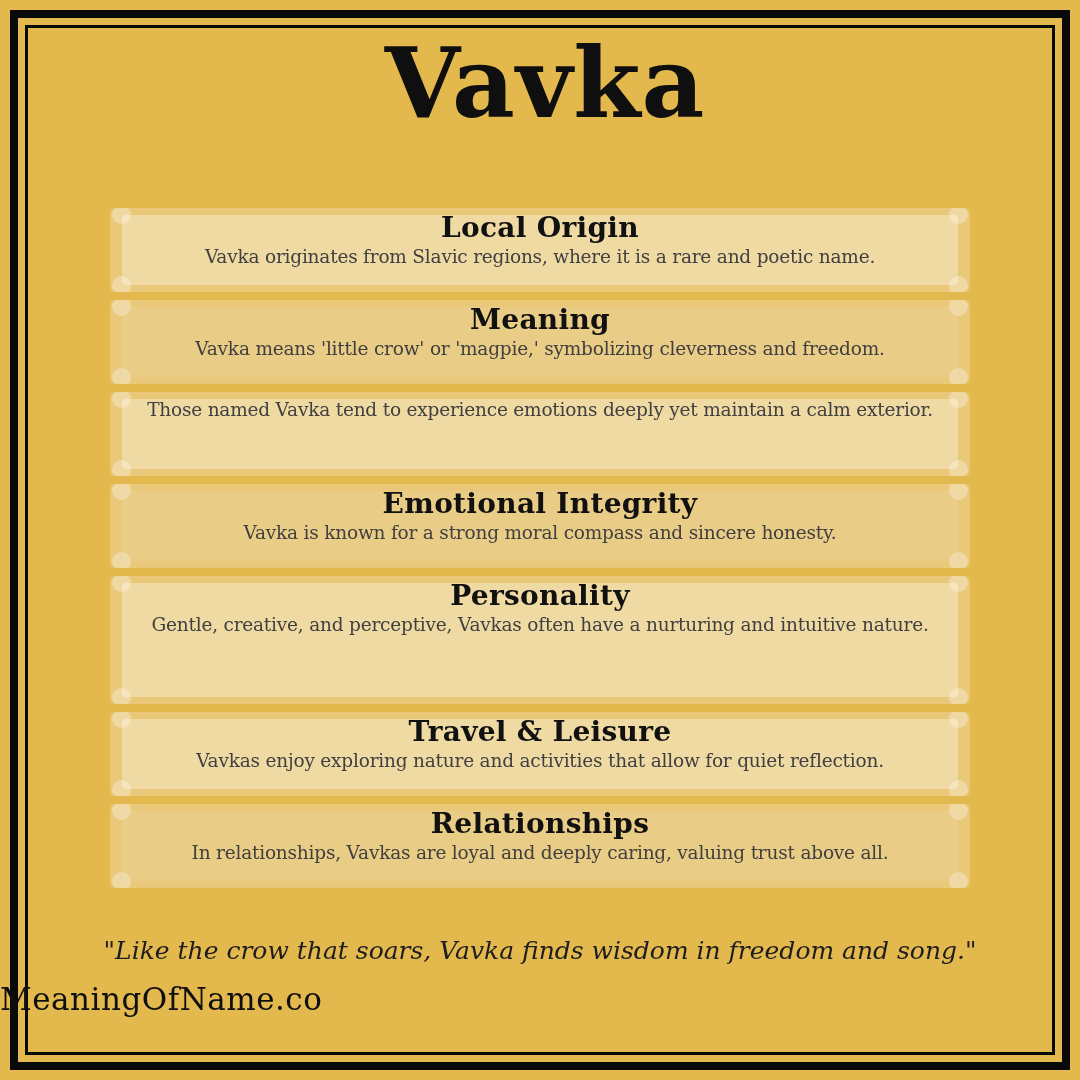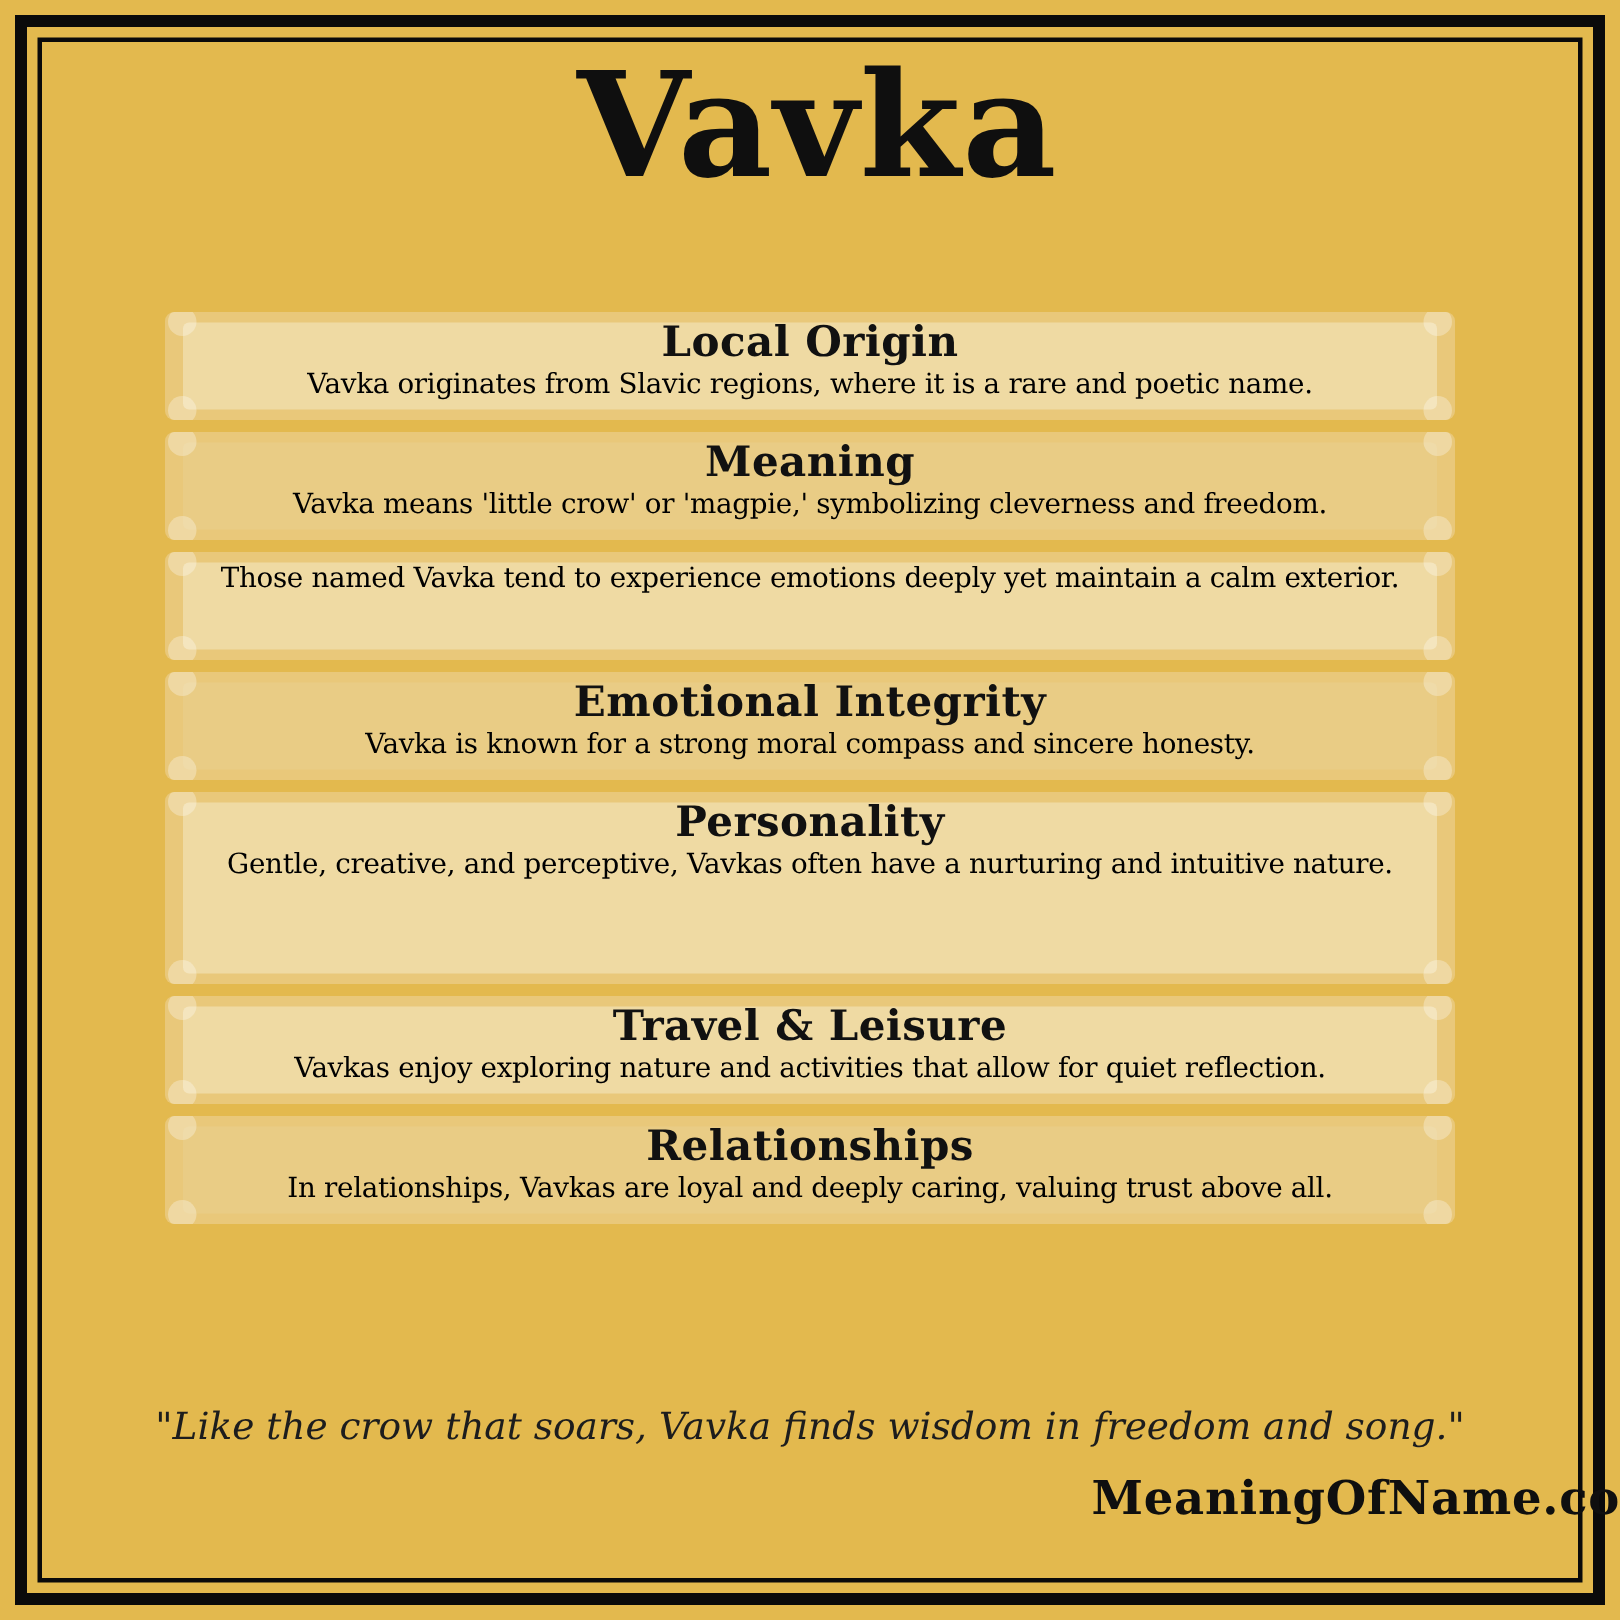--- a/index.html
+++ b/index.html
@@ -33,21 +33,21 @@
     color: #0f0f0f;
     letter-spacing: 1px;
   }
   .panels {
     position: absolute; top: 208px; left: 110px;
     width: 860px;
     display: flex; flex-direction: column; gap: 8px;
   }
   .panel {
     position: relative;
-    height: 72px;
+    height: 84px;
     background: #e9c87a;
     border-radius: 6px;
     overflow: hidden;
   }
   .panel.tall { height: 128px; }
   .panel-inner {
     position: absolute; left: 12px; right: 12px; top: 7px; bottom: 7px;
     background: #efdaa3;
     border-radius: 4px;
   }
@@ -73,36 +73,36 @@
     line-height: 1.1;
     color: #111111;
     letter-spacing: 0.3px;
   }
   .panel-body {
     margin: 1px auto 0;
     max-width: 822px;
     font-size: 18.5px;
     letter-spacing: -0.2px;
     line-height: 1.25;
-    color: #000000;
+    color: #404040;
   }
   .panel.tall .panel-body { max-width: 790px; }
   .quote {
     position: absolute; top: 936px; left: 60px; right: 60px;
     margin: 0;
     text-align: center;
     font-style: italic;
     font-size: 25px;
     color: #1d1d1d;
   }
   .brand {
     position: absolute; top: 981px; left: 0; right: 0;
     margin: 0;
-    text-align: right;
-    font-size: 31px; font-weight: bold;
+    text-align: left;
+    font-size: 31px; font-weight: normal;
     letter-spacing: 0.5px;
     color: #0f0f0f;
   }
 </style>
 </head>
 <body>
 
 <div class="stage">
   <div class="frame-outer"></div>
   <div class="frame-inner"></div>

